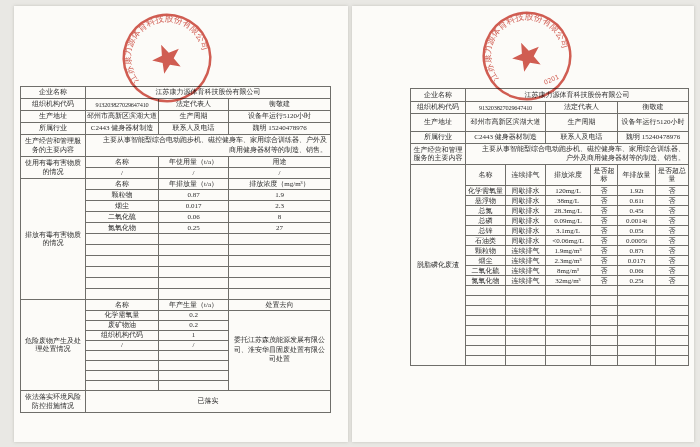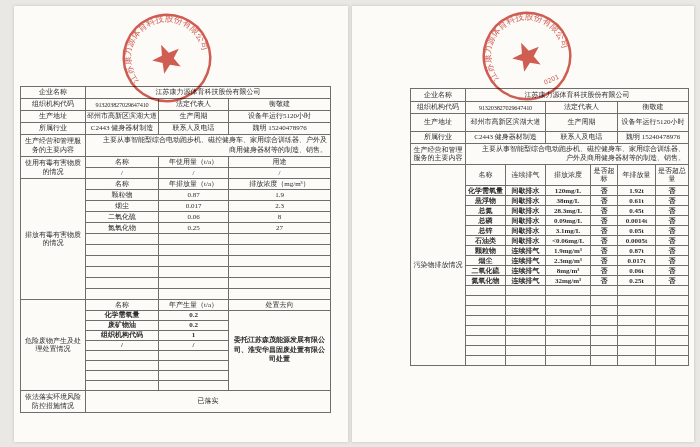--- a/index.html
+++ b/index.html
@@ -27,21 +27,21 @@
   .tblL{left:6px;top:80px;width:310px;}
   .tblR{left:58px;top:82px;width:278px;}
   td{
     border:1px solid #6f6e6a;text-align:center;vertical-align:middle;
     font-size:7px;line-height:1.15;color:#2d2d2d;padding:0 1px;overflow:hidden;
   }
   td.lbl{color:#2d2d2d;}
   td.para{text-align:right;text-indent:1.1em;padding:1px 3px;line-height:1.3;}
   td.parac{line-height:1.4;padding:1px 3px;}
   td.sm{font-size:6.3px;letter-spacing:-.2px;}
-  .rA{height:12px;} .rB{height:22px;} .r11{height:11px;} .r10{height:10px;font-weight:bold;}
+  .rA{height:12px;} .rB{height:22px;} .r11{height:11px;} .r10{height:10px;}
   .s13{height:13px;} .s12{height:12px;} .s18{height:18px;} .s21{height:21px;}
   .seal{
     position:absolute;width:96px;height:96px;z-index:5;pointer-events:none;
     opacity:.82;mix-blend-mode:multiply;
   }
   .sealL{left:105px;top:4px;transform:rotate(-24deg);}
   .sealR{left:127px;top:2px;transform:rotate(-24deg);}
 </style>
 </head>
 <body>
@@ -270,21 +270,21 @@
         <td colspan="2" class="lbl">联系人及电话</td>
         <td colspan="2">魏明 15240478976</td>
       </tr>
       <tr class="s21">
         <td class="lbl">生产经营和管理服务的主要内容</td>
         <td colspan="6" class="para">主要从事智能型综合电动跑步机、磁控健身车、家用综合训练器、户外及商用健身器材等的制造、销售。</td>
       </tr>
     </tbody>
     <tbody>
       <tr class="s21">
-        <td class="lbl" rowspan="19">污染物排放情况</td>
+        <td class="lbl" rowspan="19">脱脂磷化废渣</td>
         <td>名称</td>
         <td>连续排气</td>
         <td>排放浓度</td>
         <td>是否超标</td>
         <td>年排放量</td>
         <td>是否超总量</td>
       </tr>
 
   <tr class="r10">
     <td>化学需氧量</td>

